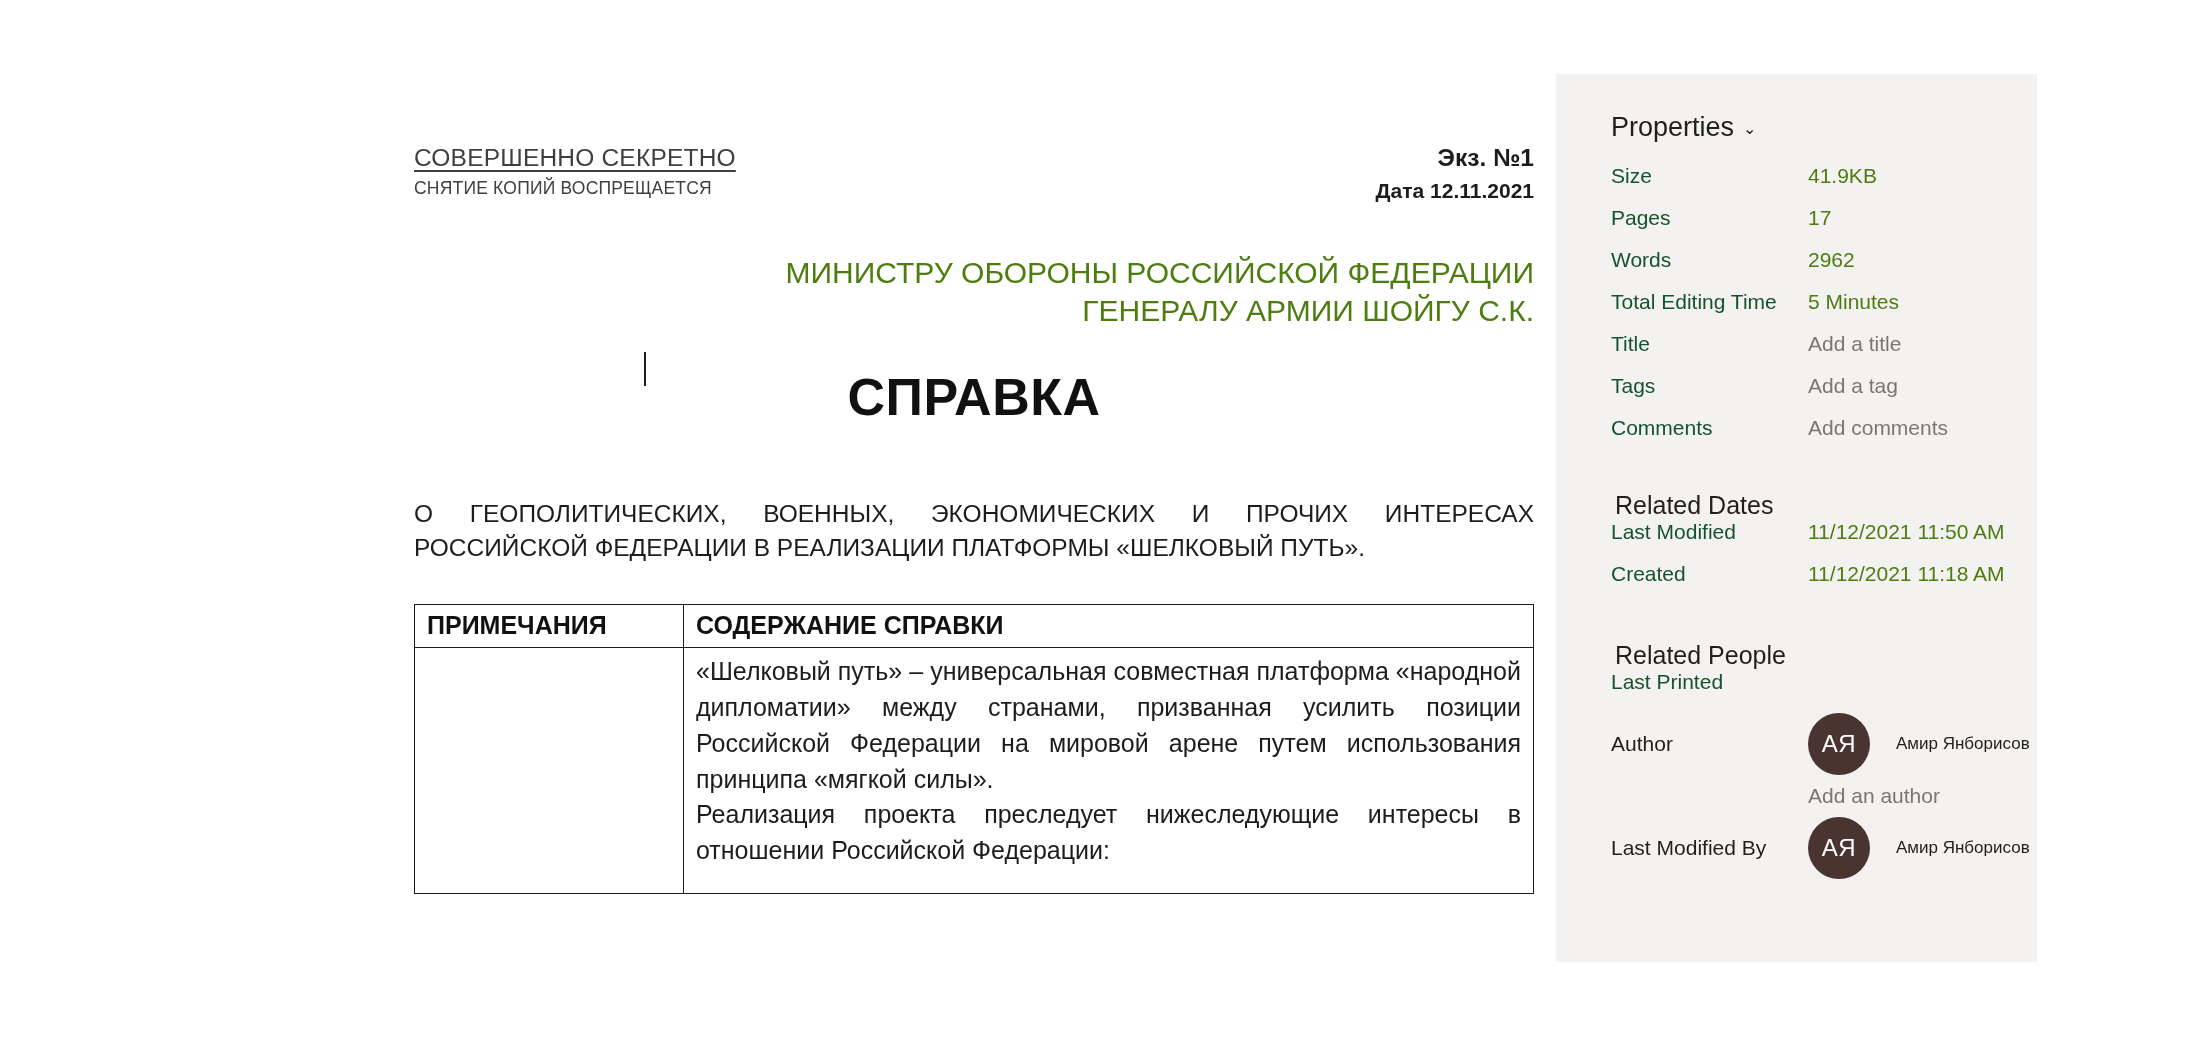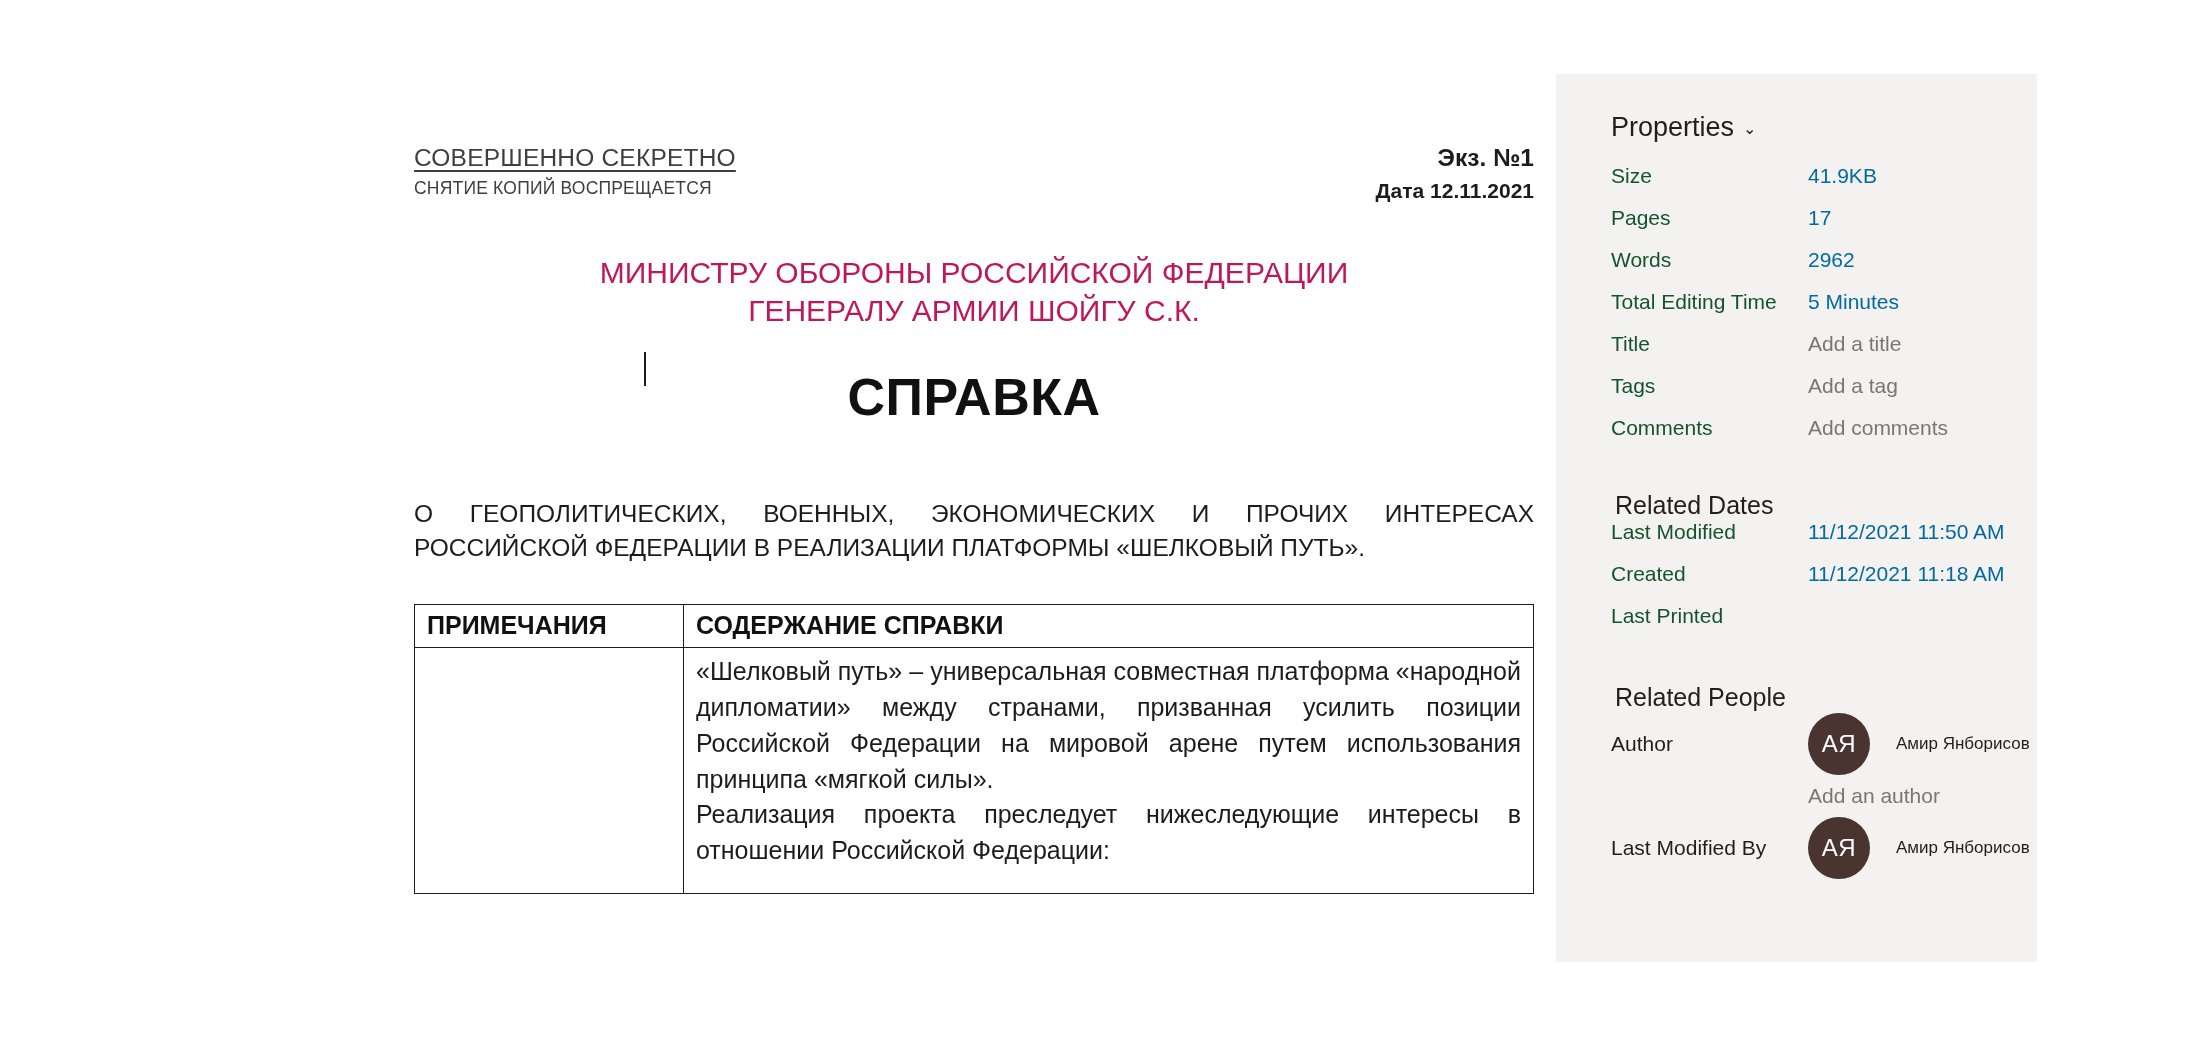--- a/index.html
+++ b/index.html
@@ -84,23 +84,23 @@
   .dat {
     font-size: 21px;
     font-weight: bold;
     color: #1c1c1c;
     margin-top: 7px;
     white-space: pre;
   }
 
   .addressee {
     margin-top: 38px;
-    text-align: center;
+    text-align: right;
     font-size: 30px;
-    color: #be185d;
+    color: #4d7c0f;
     line-height: 1.28;
   }
   .addressee .ln1 { position: relative; }
   .caret {
     position: absolute;
     left: 435px;
     top: 278px;
     width: 2px;
     height: 34px;
     background: #1c1c1c;
@@ -190,21 +190,21 @@
     height: 42px;
   }
   .kv-key {
     width: 197px;
     font-size: 21px;
     color: #14532d;
     flex: none;
   }
   .kv-val {
     font-size: 21px;
-    color: #0369a1;
+    color: #4d7c0f;
   }
   .kv-val.placeholder {
     color: #797775;
   }
 
   .section-title {
     font-size: 25px;
     color: #201f1e;
     padding-left: 4px;
   }
@@ -340,27 +340,27 @@
       </div>
 
       <div class="kv-row">
         <div class="kv-key">Last Modified</div>
         <div class="kv-val">11/12/2021 11:50 AM</div>
       </div>
       <div class="kv-row">
         <div class="kv-key">Created</div>
         <div class="kv-val">11/12/2021 11:18 AM</div>
       </div>
+      <div class="kv-row" style="height:66px;align-items:flex-end;">
+        <div class="section-title">Related People</div>
+      </div>
+
       <div class="kv-row">
         <div class="kv-key">Last Printed</div>
         <div class="kv-val"></div>
-      </div>
-
-      <div class="kv-row" style="height:66px;align-items:flex-end;">
-        <div class="section-title">Related People</div>
       </div>
 
       <div class="people-row">
         <div class="people-key">Author</div>
         <div class="avatar">АЯ</div>
         <div class="person-name">Амир Янборисов</div>
       </div>
 
       <div class="add-author">Add an author</div>
 

